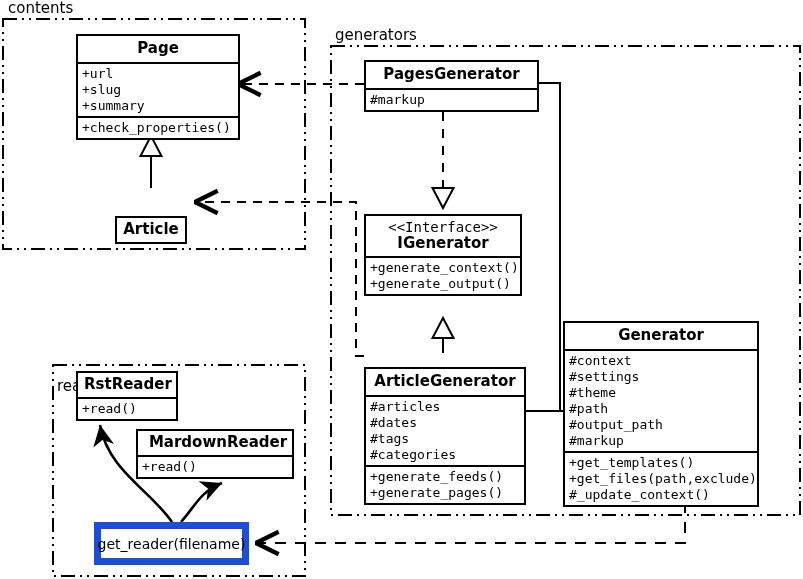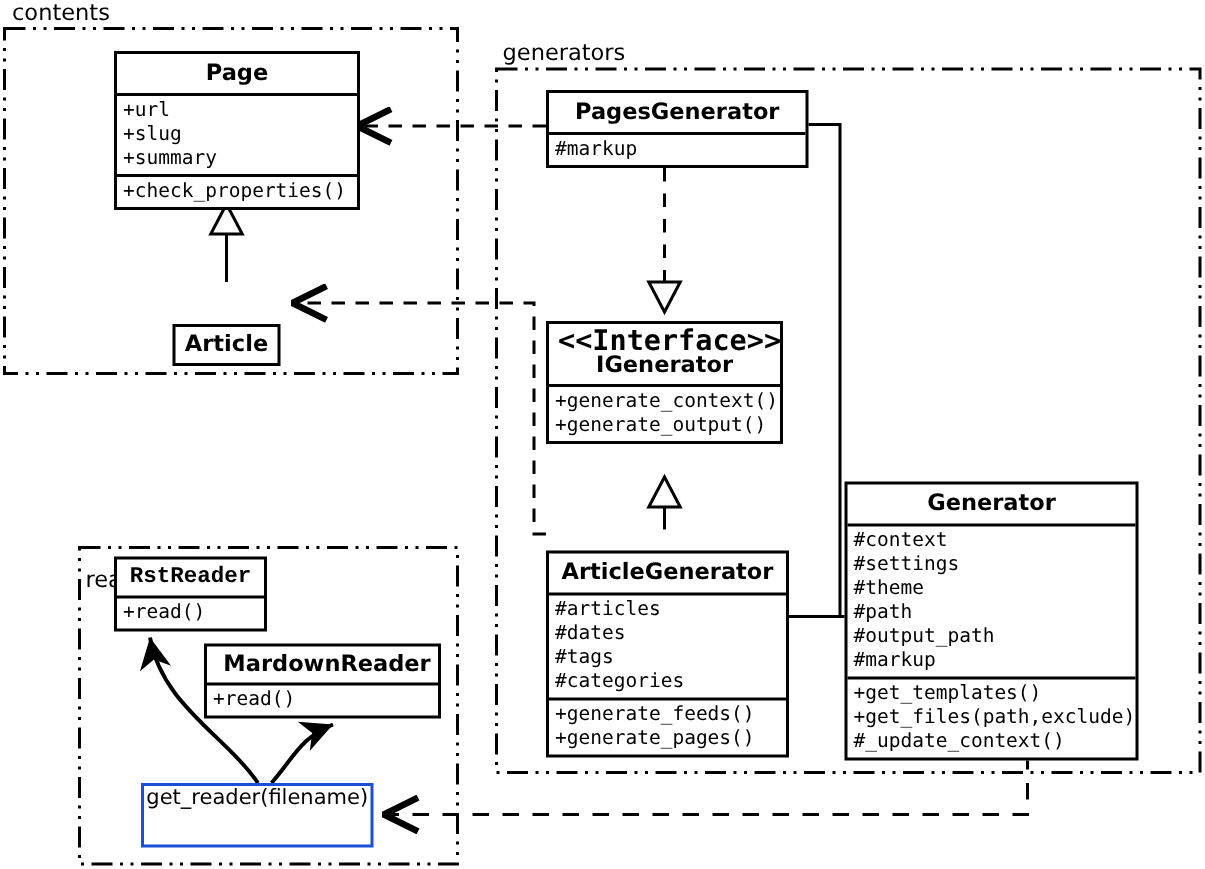--- a/index.html
+++ b/index.html
@@ -52,43 +52,44 @@
     text-align: center;
     font-weight: bold;
     font-size: 15px;
     font-family: "DejaVu Sans", sans-serif;
     color: #000;
     padding: 4px 6px 5px 6px;
     line-height: 17px;
   }
   .umlbox .stereo {
     display: block;
-    font-weight: bold;
-    font-size: 19px;
+    font-weight: normal;
+    font-size: 14px;
     font-family: "DejaVu Sans Mono", monospace;
     line-height: 16px;
   }
   .umlbox .compartment {
     border-top: 2px solid #000;
     padding: 2px 3px 2px 4px;
   }
   .umlbox .member {
     font-family: "DejaVu Sans Mono", monospace;
     font-size: 13px;
     line-height: 16px;
     color: #000;
     white-space: nowrap;
   }
   
   .funcbox {
     position: absolute;
-    border: 2px solid #1d4ed8;
+    border: 7px solid #1d4ed8;
     background: #ffffff;
     box-sizing: border-box;
     display: flex;
+    align-items: center;
     justify-content: center;
     z-index: 5;
   }
   .funcbox .label {
     font-family: "DejaVu Sans", sans-serif;
     font-size: 14px;
     color: #000;
     white-space: nowrap;
   }
 </style>
@@ -233,21 +234,21 @@
       <div class="member">#markup</div>
     </div>
     <div class="compartment">
       <div class="member">+get_templates()</div>
       <div class="member">+get_files(path,exclude)</div>
       <div class="member">#_update_context()</div>
     </div>
   </div>
 
   <div class="umlbox" style="left:76px; top:371px; width:102px;">
-    <div class="hdr" style="padding:3px 6px 4px 6px;font-family:Liberation Mono, monospace;">RstReader</div>
+    <div class="hdr" style="padding:3px 6px 4px 6px;">RstReader</div>
     <div class="compartment">
       <div class="member">+read()</div>
     </div>
   </div>
 
   <div class="umlbox" style="left:136px; top:429px; width:158px;">
     <div class="hdr" style="padding:3px 0 4px 6px;">MardownReader</div>
     <div class="compartment">
       <div class="member">+read()</div>
     </div>

